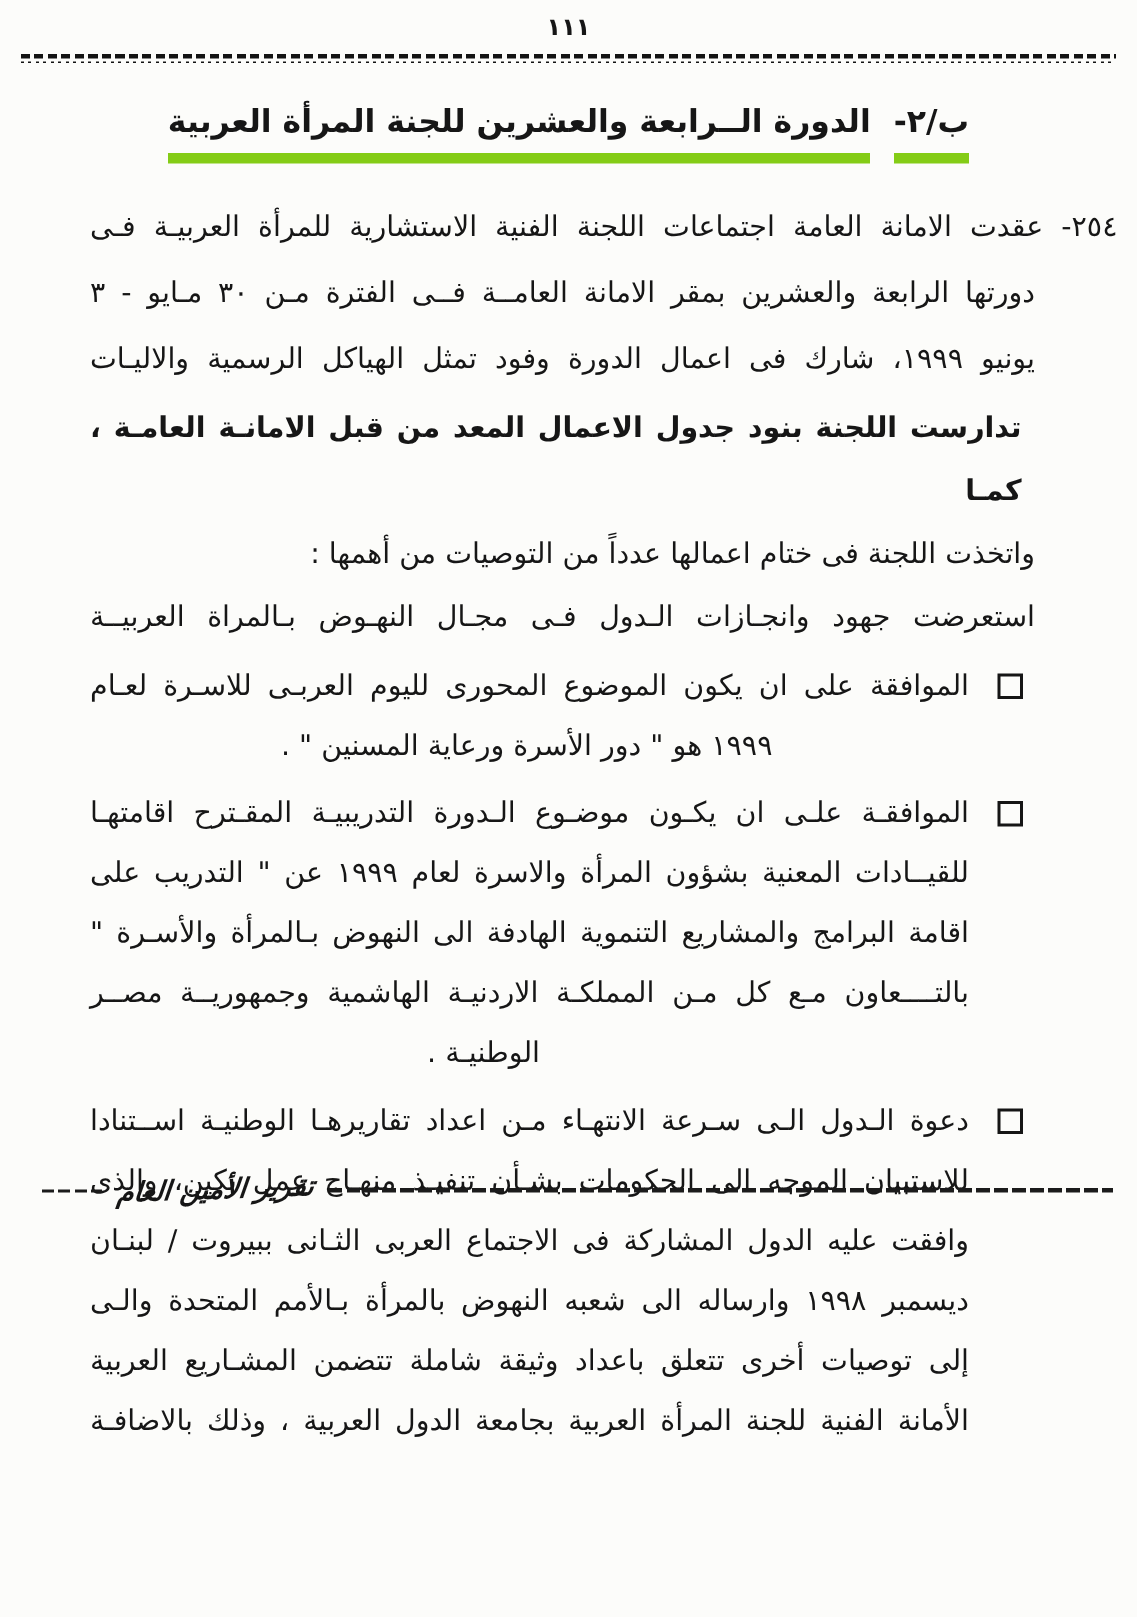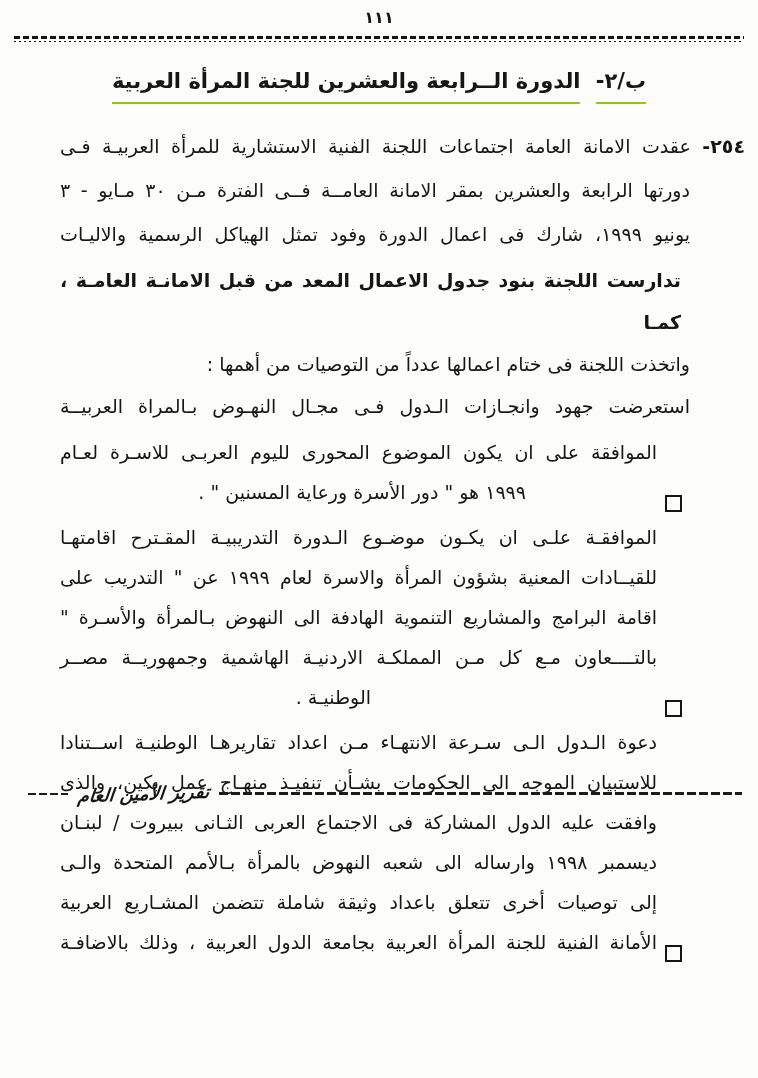--- a/index.html
+++ b/index.html
@@ -30,43 +30,42 @@
       repeating-linear-gradient(90deg, #131313 0 2px, rgba(19,19,19,0) 2px 5px) bottom / 100% 1px no-repeat;
   }
   .heading {
     margin-top: 27px;
     text-align: center;
     font-size: 21px;
     font-weight: 700;
   }
   .heading .seg {
     display: inline-block;
-    border-bottom: 2px solid #84cc16;
+    border-bottom: 7px solid #84cc16;
     padding-bottom: 9px;
     margin: 0 4px;
   }
   .body {
     margin: 0 13px 0 60px;
     font-size: 19px;
   }
   .line { text-align: right; white-space: normal; }
   .fill { text-align: justify; text-align-last: justify; }
   .p254 { margin-top: 20px; }
   .p254 .line { line-height: 44px; }
   .p254 .cont { padding-right: 55px; }
-  .pnum { font-weight: 700; }
+  .pnum { font-weight: 400; }
   .p2 { margin-top: 3px; }
   .p2 .line { line-height: 42px; padding-right: 55px; }
   .p2 .ind9 { padding-right: 64px; font-weight: bold; }
   .bullet {
     display: flex;
-    gap: 8px;
+    gap: 19px;
     padding-right: 63px;
     margin-top: 5px;
-    align-items: flex-end;
   }
   .bullet .sq {
     flex: 0 0 auto;
     width: 17px; height: 17px;
     border: 2px solid #151515;
     margin-top: 12px;
     background: transparent;
   }
   .btxt { flex: 1; min-width: 0; }
   .bullet .line { line-height: 40px; }

